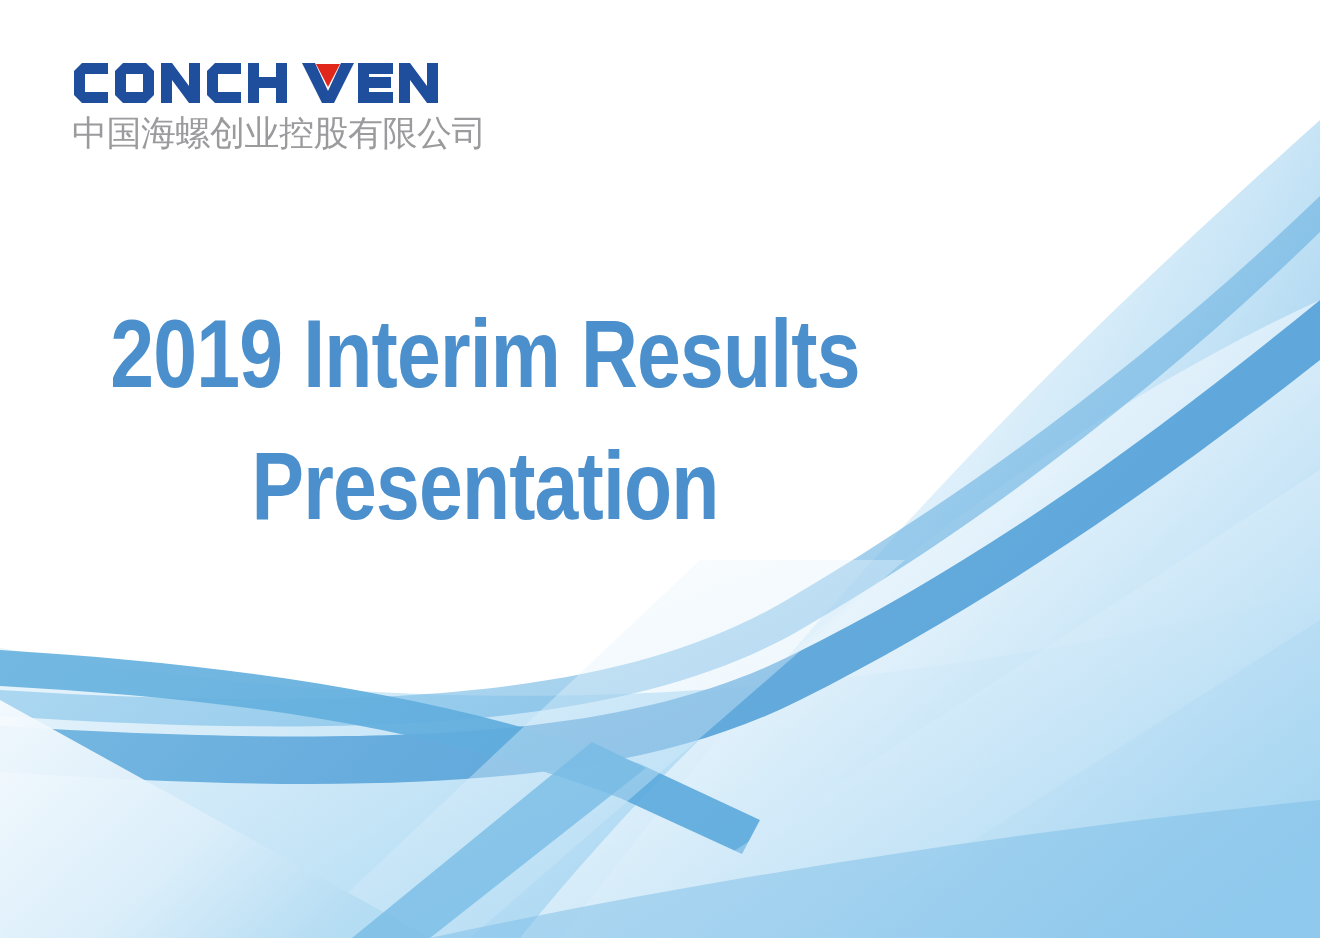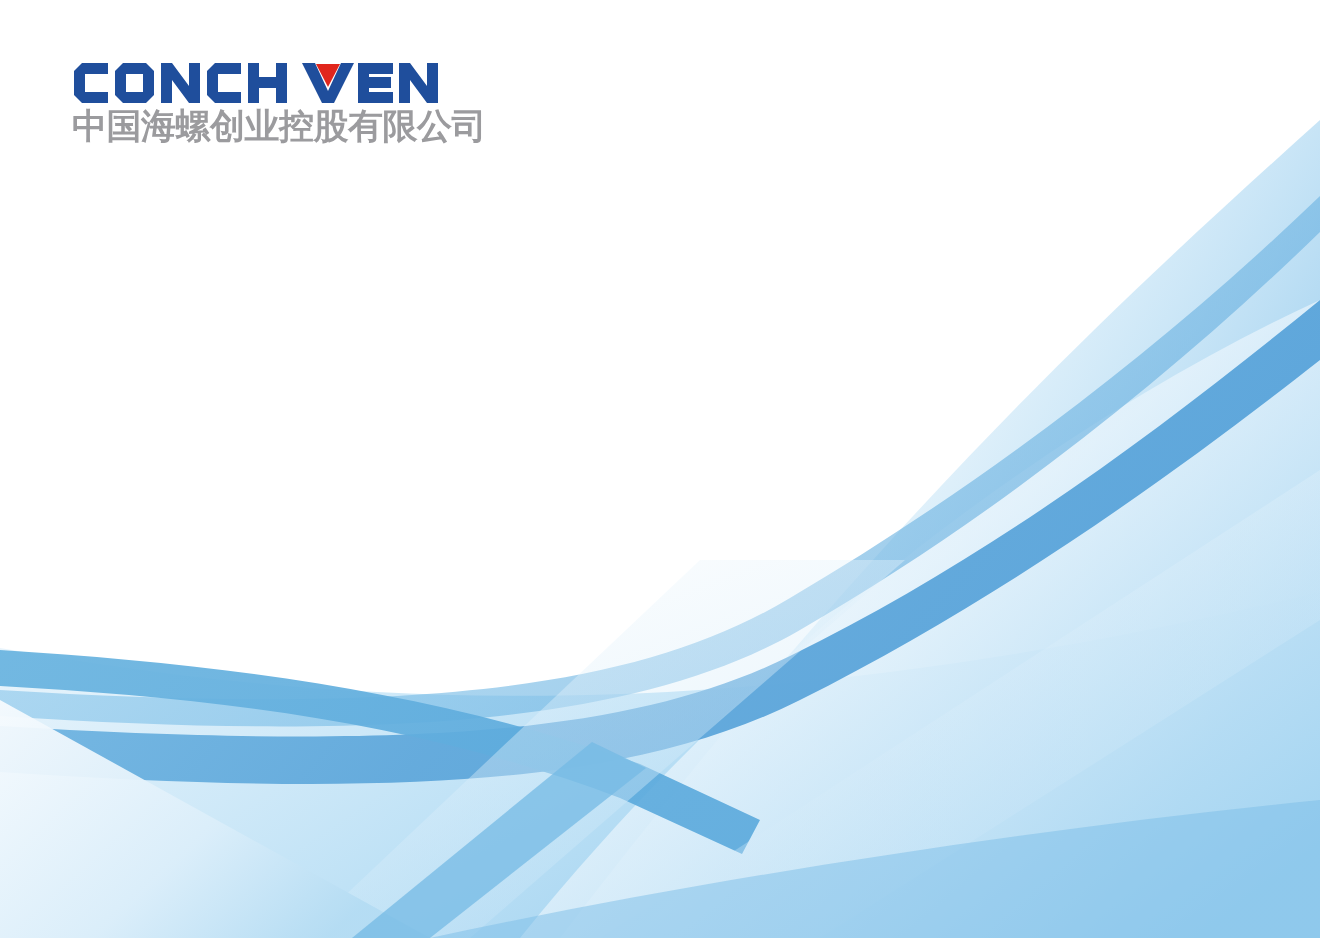--- a/index.html
+++ b/index.html
@@ -37,22 +37,23 @@
   }
 
   #logo-wordmark {
     display: block;
     width: 395px;
     height: 46px;
   }
 
   #logo-chinese {
     display: block;
+    margin-top: 7px;
     font-family: "DejaVu Sans", "Liberation Sans", sans-serif;
-    font-weight: bold;
+    font-weight: normal;
     font-size: 35px;
     line-height: 40px;
     letter-spacing: -0.5px;
     color: #9b9b9e;
     white-space: nowrap;
   }
 
   
   #title-block {
     position: absolute;
@@ -187,14 +188,18 @@
 
         <path d="M654,6 L676,6 L710,52 L710,6 L732,6 L732,86 L710,86 L676,40 L676,86 L654,86 Z"></path>
       </g>
 
       <path d="M488,8 L536,8 L512,54 Z" fill="#e1261c"></path>
     </svg>
 
     <span id="logo-chinese">中国海螺创业控股有限公司</span>
   </div>
 
+  <div id="title-block">
+    <span class="title-line">2019 Interim Results</span>
+    <span class="title-line">Presentation</span>
+  </div>
 
 </div>
 
 </body></html>

